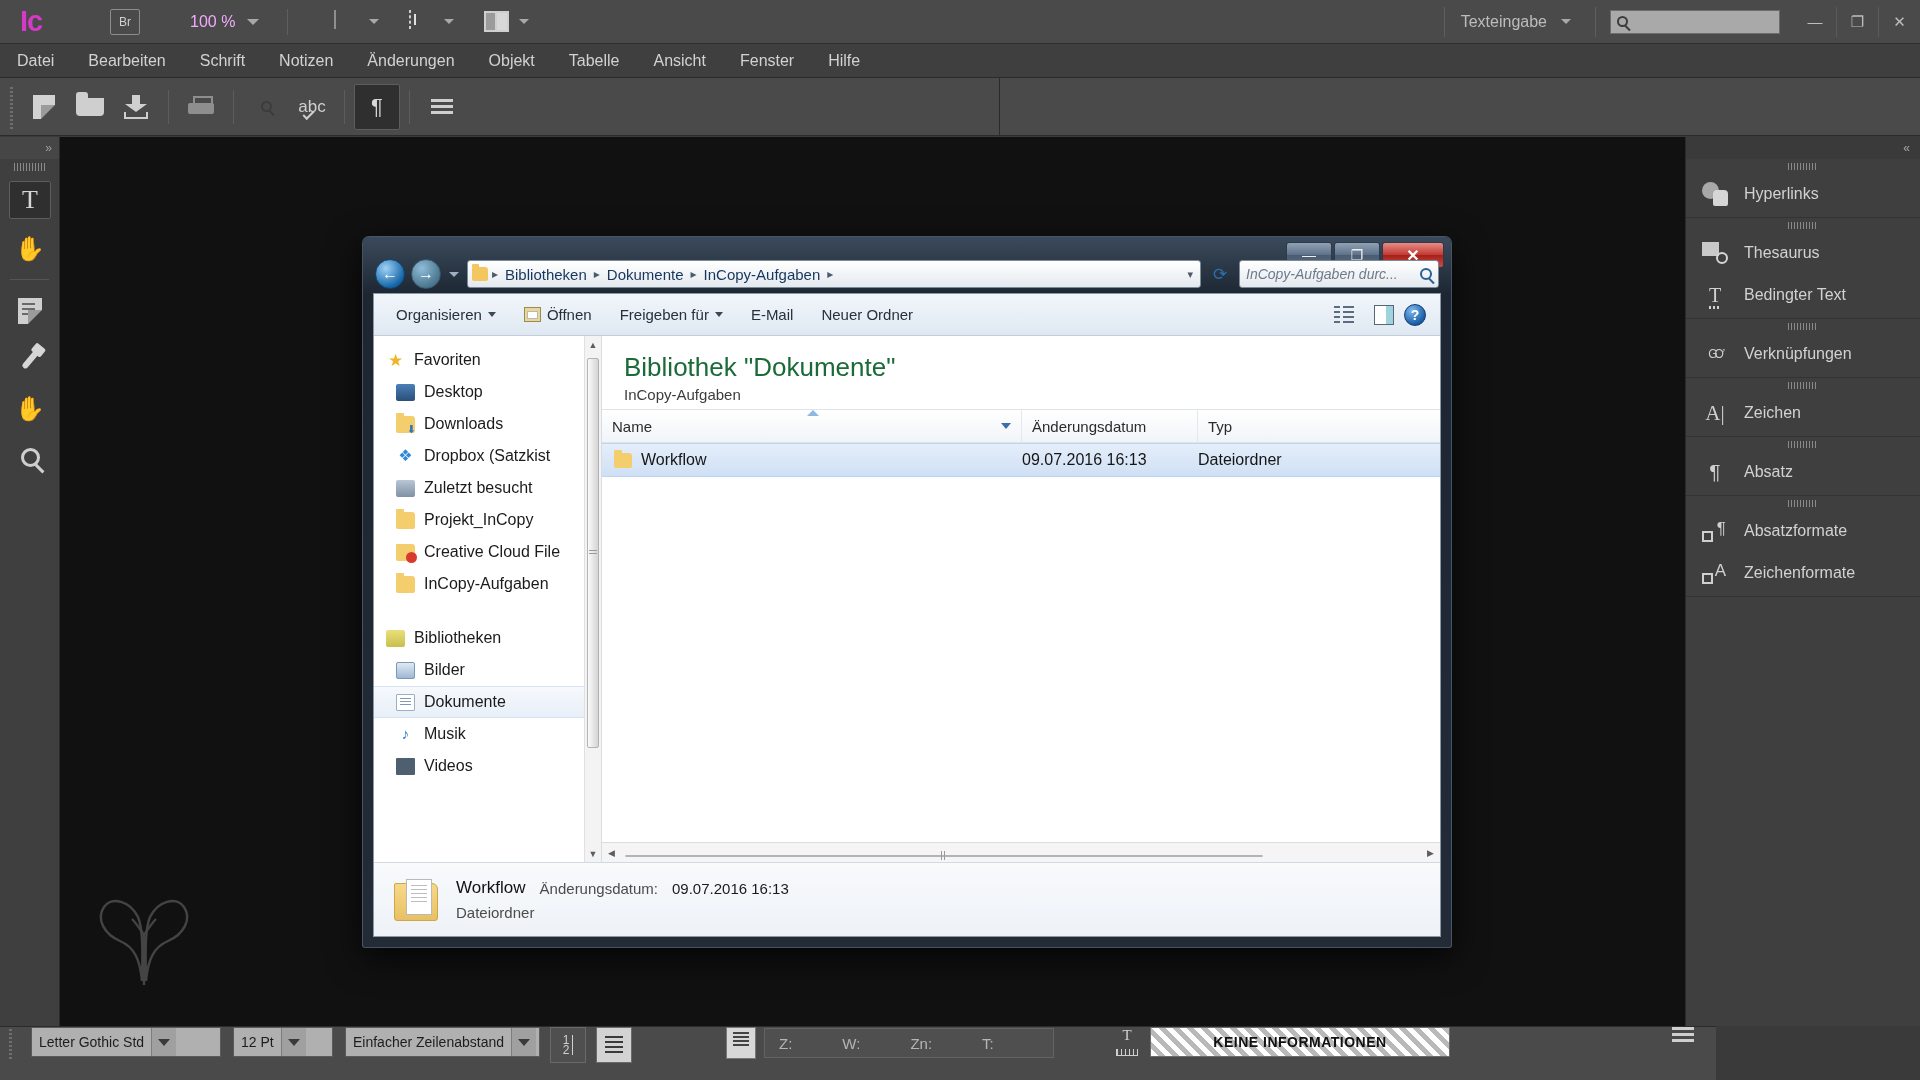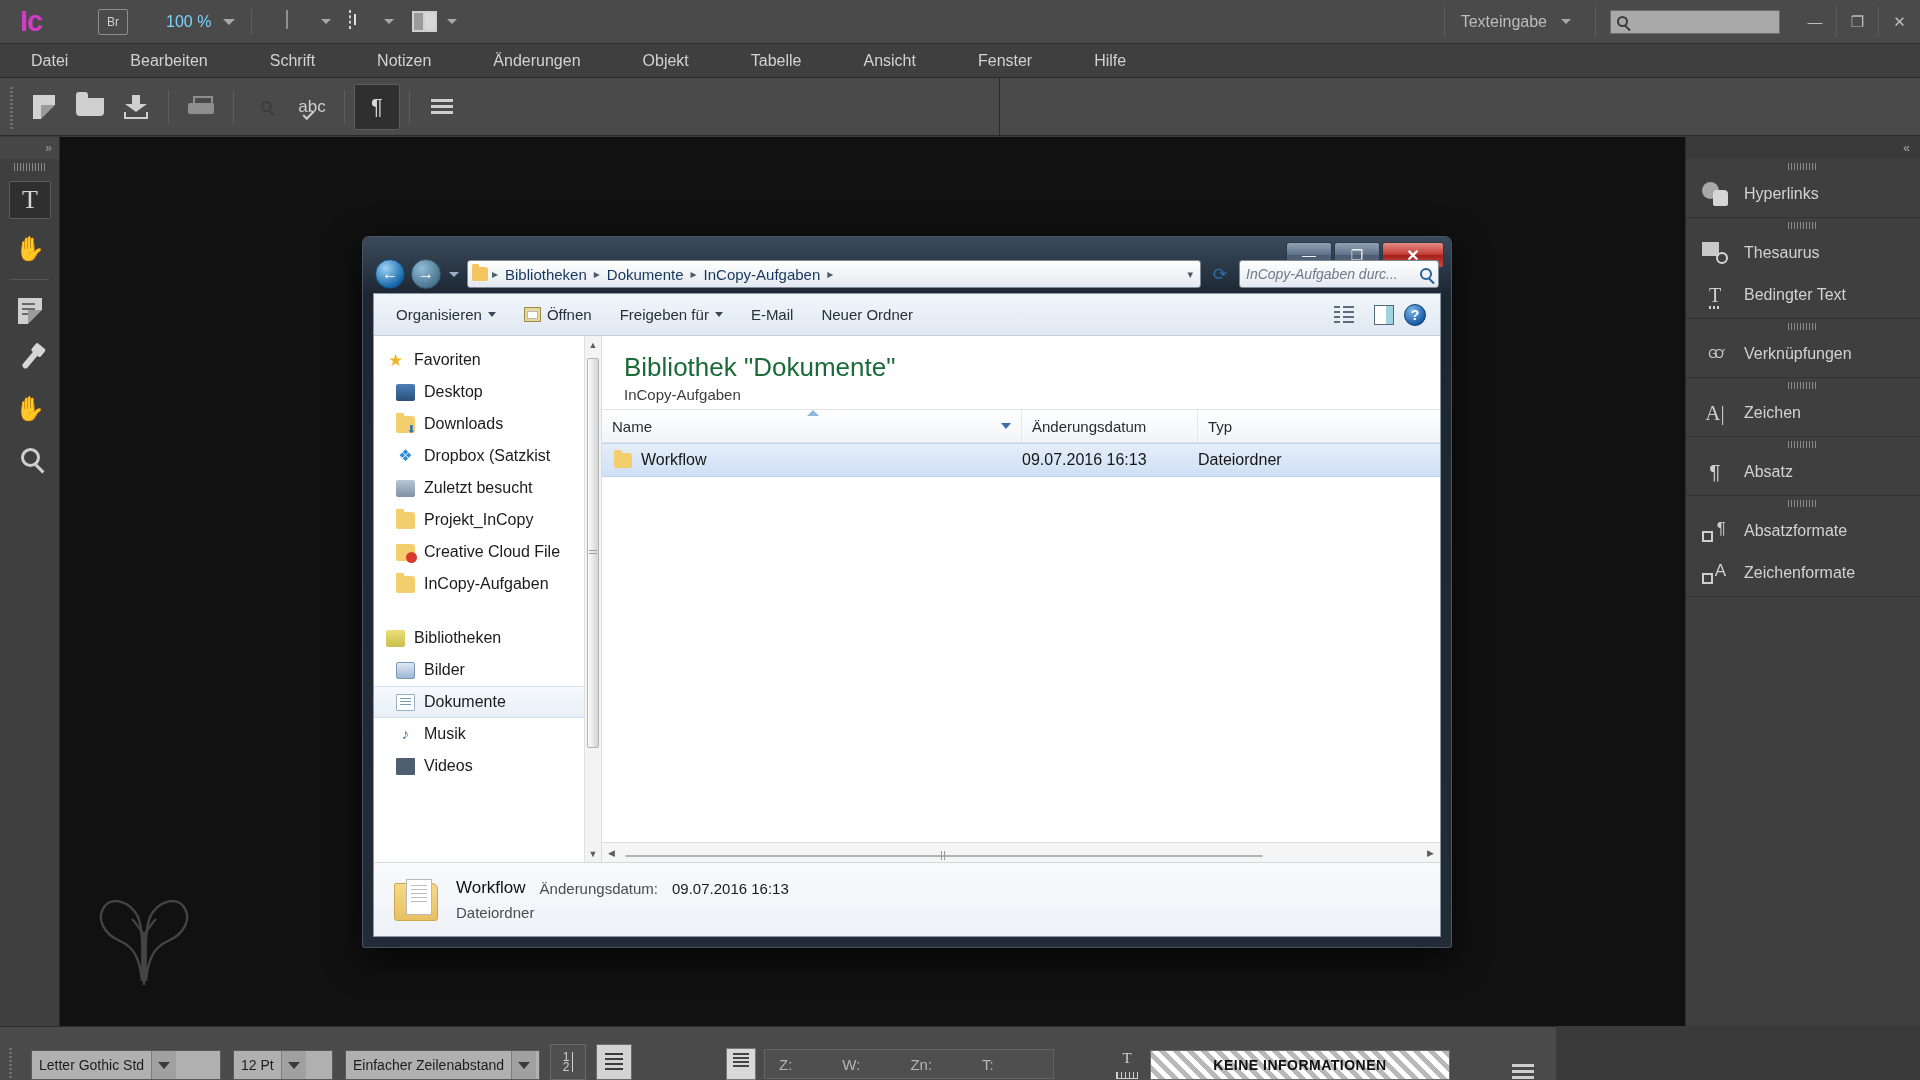--- a/index.html
+++ b/index.html
@@ -9,36 +9,36 @@
     font-family: "Liberation Sans", sans-serif;
     background: #3a3a3a;
   }
   #app { position: relative; width: 1920px; height: 1080px; }
 
   
   .appbar {
     position: absolute; top: 0; left: 0; width: 1920px; height: 44px;
     background: #4a4a4a;
     border-bottom: 1px solid #2e2e2e;
-    display: flex; align-items: center;
+    display: flex; align-items: center; gap: 12px;
   }
   .ic-logo {
     width: 62px; height: 44px; display: flex; align-items: center; justify-content: center;
     color: #d639c8; font-size: 29px; font-weight: bold; letter-spacing: -1px;
     font-family: "Liberation Sans", sans-serif;
   }
   .br-btn {
     width: 30px; height: 26px; margin-left: 36px;
     border: 1px solid #8d8d8d; border-radius: 2px;
     display: flex; align-items: center; justify-content: center;
     color: #d0d0d0; font-size: 12px; background: #4a4a4a;
   }
   .zoom-box {
     margin-left: 38px; display: flex; align-items: center; gap: 12px;
-    color: #7dd3fc; font-size: 16px;
+    color: #f0abfc; font-size: 16px;
   }
   .tri-down {
     width: 0; height: 0; border-left: 6px solid transparent;
     border-right: 6px solid transparent; border-top: 6px solid #a8a8a8;
   }
   .tri-down.sm {
     border-left-width: 5px; border-right-width: 5px; border-top-width: 5px;
   }
   .vsep { width: 1px; height: 26px; background: #5e5e5e; margin: 0 16px; }
   .screenmode, .viewmode, .layoutmode {
@@ -97,21 +97,21 @@
   }
   .wc:first-child { border-left: none; }
 
   
   .menubar {
     position: absolute; top: 44px; left: 0; width: 1920px; height: 34px;
     background: #3f3f3f; display: flex; align-items: center;
     border-bottom: 1px solid #2b2b2b;
   }
   .menuitem {
-    color: #d2d2d2; font-size: 16px; padding: 0 31px; line-height: 34px;
+    color: #d2d2d2; font-size: 16px; padding: 0 17px; line-height: 34px;
   }
 
   
   .doctoolbar {
     position: absolute; top: 78px; left: 0; width: 1000px; height: 58px;
     background: #4a4a4a; display: flex; align-items: center;
     border-bottom: 1px solid #2b2b2b; border-right: 1px solid #2b2b2b;
   }
   .doctoolbar-rest {
     position: absolute; top: 78px; left: 1000px; width: 920px; height: 58px;
@@ -234,22 +234,22 @@
   .di-task .b { position:absolute; right:0; top:0; width:13px; height:13px; background:#d6d6d6; }
   .di-link { color:#cfcfcf; font-size:12px; letter-spacing:-3px; }
   .di-char { color:#cfcfcf; font-size:21px; font-family:"Liberation Serif", serif; }
   .di-para { color:#cfcfcf; font-size:21px; }
   .di-pstyle { position:relative; width:26px; height:22px; }
   .di-pstyle .sq1 { position:absolute; left:0; bottom:0; width:11px; height:11px; border:2px solid #cfcfcf; }
   .di-pstyle .g { position:absolute; right:2px; top:0; color:#cfcfcf; font-size:17px; line-height:1; }
 
   
   .statusbar {
-    position: absolute; top: 1026px; left: 0; width: 1556px; height: 54px;
-    background: #4a4a4a; display: flex; align-items: flex-end;
+    position: absolute; top: 1026px; left: 0; width: 1716px; height: 54px;
+    background: #4a4a4a; display: flex; align-items: flex-start;
     border-top: 1px solid #2b2b2b;
   }
   .sb-grip {
     width: 14px; height: 34px; margin-left: 5px;
     background-image: repeating-linear-gradient(to bottom, #6f6f6f 0 2px, transparent 2px 4px);
     background-size: 3px 4px; background-repeat: repeat-y; background-position: 4px 2px;
   }
   .combo {
     height: 30px; background: #b0b0b0; border: 1px solid #5a5a5a;
     display: flex; align-items: center; margin-left: 12px;

